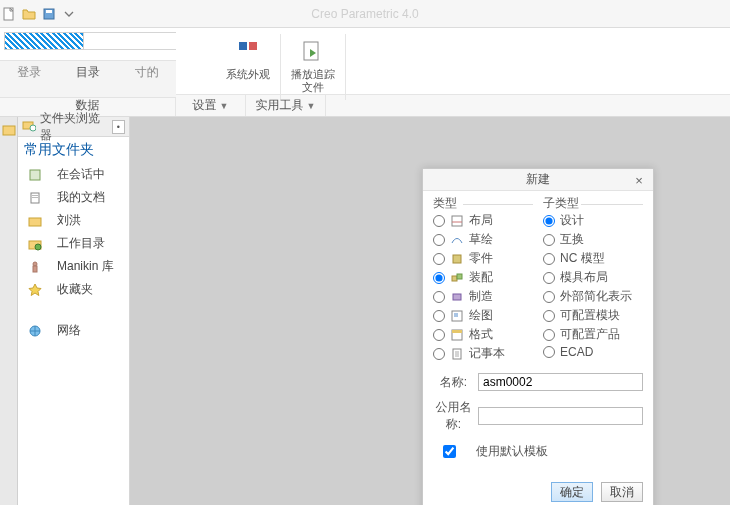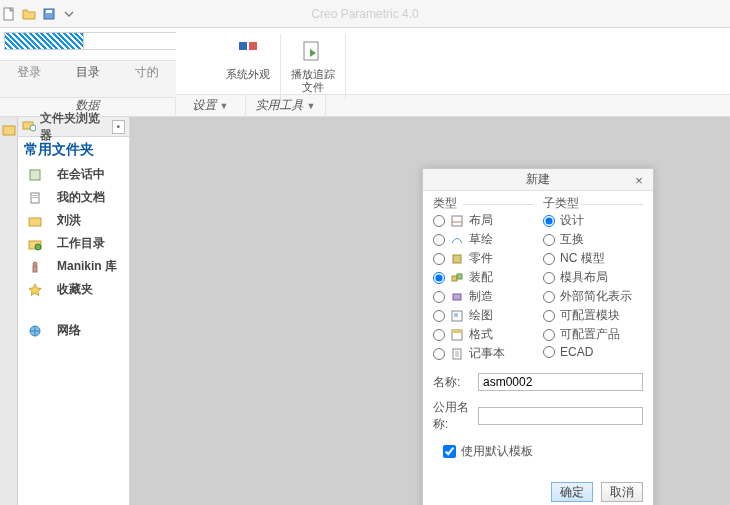--- a/index.html
+++ b/index.html
@@ -97,30 +97,28 @@
   .ribbon-bottom {
     height:22px;
     display:flex;
     border-top:1px solid #e5e5e5;
     background:#f7f7f7;
   }
   .ribbon-bcell {
     display:flex; align-items:center; justify-content:center;
     color:#555; font-size:12px;
     border-right:1px solid #e5e5e5;
-    font-style:italic;
   }
   .dd-caret { margin-left:3px; font-size:9px; color:#777; }
 
   
   .main {
     display:flex;
     height: calc(505px - 28px - 66px - 22px);
     background:#ccc;
-    font-weight:bold;
   }
   .sidebar-strip {
     width:18px;
     background:#e8e8e8;
     border-right:1px solid #d0d0d0;
     display:flex;
     flex-direction:column;
     align-items:center;
     padding-top:6px;
   }
@@ -249,36 +247,36 @@
     display:flex; align-items:center; justify-content:center;
   }
 
   .name-row {
     display:flex;
     align-items:center;
     padding:4px 10px;
   }
   .name-row label {
     width:48px;
-    text-align:left;
+    text-align:center;
     color:#555;
     font-size:12px;
     margin-right:4px;
   }
   .name-row input[type=text] {
     flex:1;
     height:18px;
     border:1px solid #bbb;
     padding:0 4px;
     font-size:12px;
   }
   .checkbox-row {
     display:flex;
     align-items:center;
-    gap:5px;
+    gap:20px;
     padding:6px 10px 4px 20px;
     font-size:12px;
     color:#555;
   }
   .dialog-buttons {
     display:flex;
     justify-content:flex-end;
     gap:8px;
     padding:18px 10px 2px 10px;
   }

